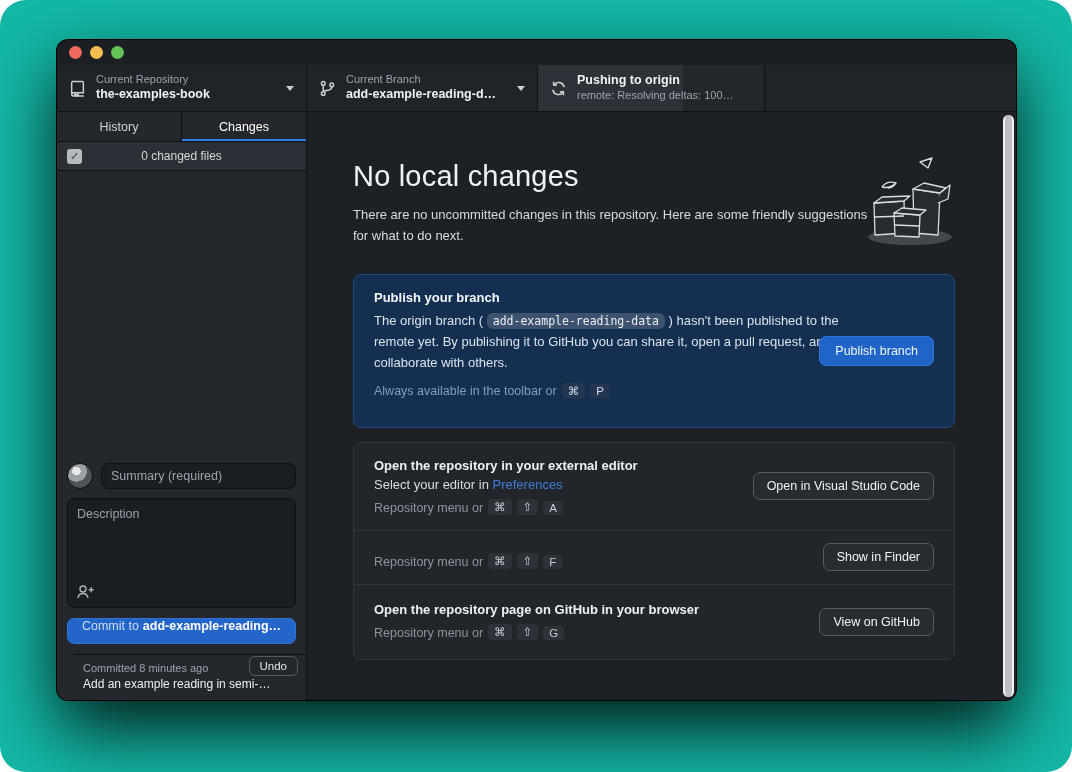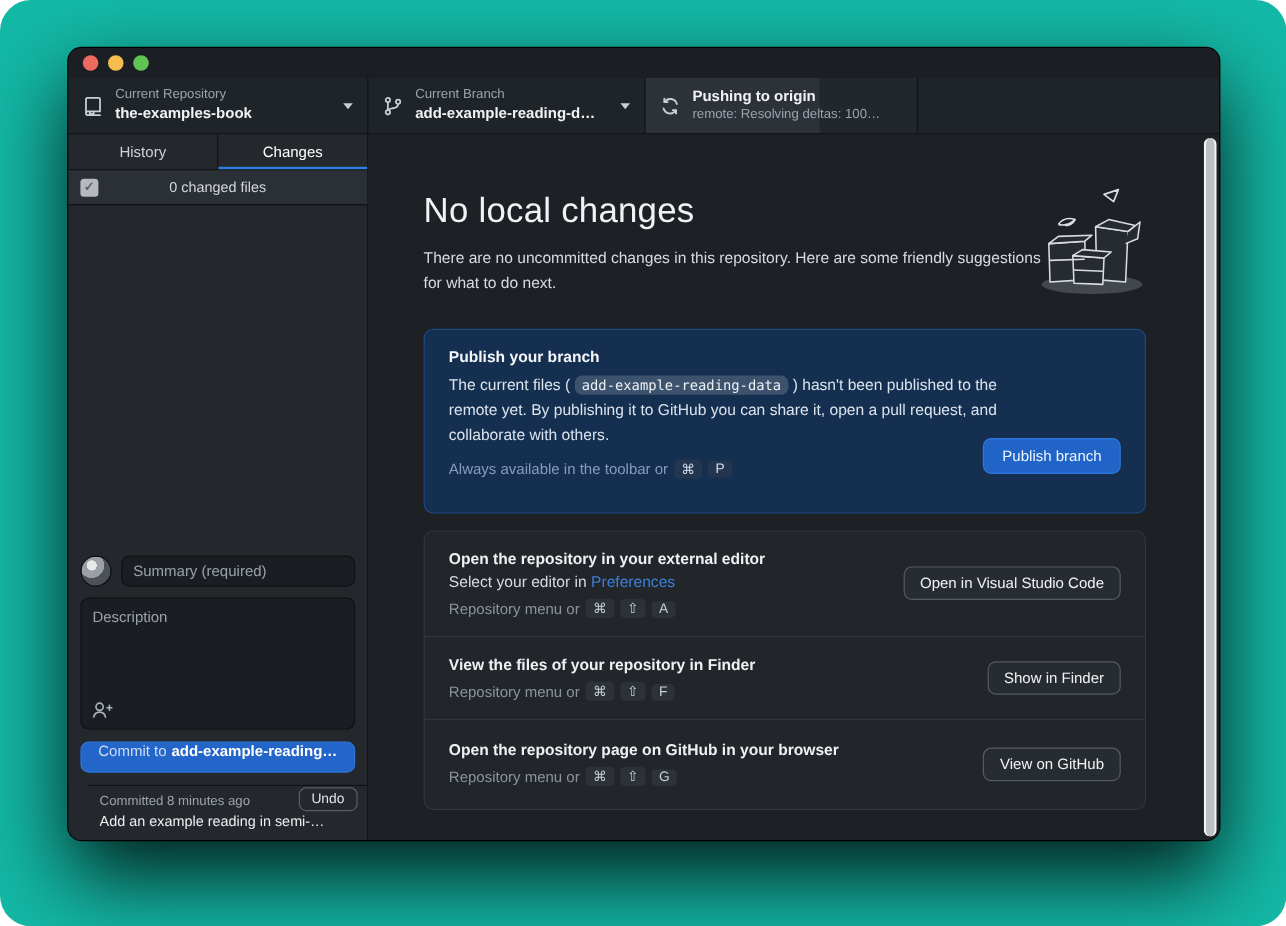--- a/index.html
+++ b/index.html
@@ -71,21 +71,21 @@
   .illustration { position:absolute; right:58px; top:43px; }
 
   .publish-card { margin-top:27px; background:#142f50; border:1px solid #1d4880; border-radius:8px; padding:15px 20px 28px; position:relative; }
   .publish-card .card-title { font-size:13px; font-weight:bold; color:#f4f7fa; }
   .publish-card .card-body { margin-top:5px; font-size:13px; line-height:1.65; color:#dbe3ec; width:465px; }
   .code-chip { font-family:"DejaVu Sans Mono",monospace; font-size:11.5px; background:rgba(125,140,158,.38); border-radius:6px; padding:1px 6px; color:#edf0f4; }
   .card-hint { margin-top:9px; font-size:12.5px; color:#869cc0; display:flex; align-items:center; gap:5px; }
   kbd.key { font-family:"Liberation Sans",sans-serif; font-size:11.5px; background:#24364f; border-radius:4px; padding:1px 6px; color:#cfdaea; }
   .gray-row kbd.key { background:#2c3238; color:#c8cdd3; }
   .publish-btn { position:absolute; right:20px; top:50%; transform:translateY(-50%); background:var(--publish-blue,#2064c8); border:1px solid #2e77d8; border-radius:7px;
-                 color:#eef4fc; font-size:12.5px; padding:7px 15px; cursor:pointer; font-family:"Liberation Sans",sans-serif;margin-top:29px; }
+                 color:#eef4fc; font-size:12.5px; padding:7px 15px; cursor:pointer; font-family:"Liberation Sans",sans-serif; }
 
   .suggest-box { margin-top:14px; background:#22262b; border:1px solid #31363c; border-radius:8px; }
   .gray-row { position:relative; padding:15px 20px; }
   .gray-row + .gray-row { border-top:1px solid #31363c; }
   .gray-row .row-title { font-size:13px; font-weight:bold; color:#eef1f4; }
   .gray-row .row-line2 { margin-top:4px; font-size:13px; color:#d7dbdf; }
   .row-link { color:#3e7ed9; cursor:pointer; }
   .row-hint { margin-top:7px; font-size:12.5px; color:#8b949e; display:flex; align-items:flex-end; gap:5px; }
   .row-btn { position:absolute; right:20px; top:50%; transform:translateY(-50%); background:#272c31; border:1px solid #545b62; border-radius:7px;
              color:#f0f3f6; font-size:12.5px; padding:6px 13px; cursor:pointer; white-space:nowrap; font-family:"Liberation Sans",sans-serif; }
@@ -187,21 +187,21 @@
       </div>
 
       <div class="main">
         <div class="content">
           <h1 class="blank-title">No local changes</h1>
           <p class="blank-sub">There are no uncommitted changes in this repository. Here are some friendly suggestions for what to do next.</p>
 
           <div class="publish-card">
             <div class="card-title">Publish your branch</div>
             <div class="card-body">
-              <span>The current files (</span>
+              <span>The origin branch (</span>
               <span class="code-chip">add-example-reading-data</span>
               <span>) hasn't been published to the remote yet. By publishing it to GitHub you can share it, open a pull request, and collaborate with others.</span>
             </div>
             <div class="card-hint">
               <span>Always available in the toolbar or</span>
               <kbd class="key">⌘</kbd>
               <kbd class="key">P</kbd>
             </div>
             <button class="publish-btn">Publish branch</button>
           </div>
@@ -216,21 +216,20 @@
               <div class="row-hint">
                 <span>Repository menu or</span>
                 <kbd class="key">⌘</kbd>
                 <kbd class="key">⇧</kbd>
                 <kbd class="key">A</kbd>
               </div>
               <button class="row-btn">Open in Visual Studio Code</button>
             </div>
 
             <div class="gray-row">
-              <div class="row-title">View the files of your repository in Finder</div>
               <div class="row-hint">
                 <span>Repository menu or</span>
                 <kbd class="key">⌘</kbd>
                 <kbd class="key">⇧</kbd>
                 <kbd class="key">F</kbd>
               </div>
               <button class="row-btn">Show in Finder</button>
             </div>
 
             <div class="gray-row row-pad-lg">

